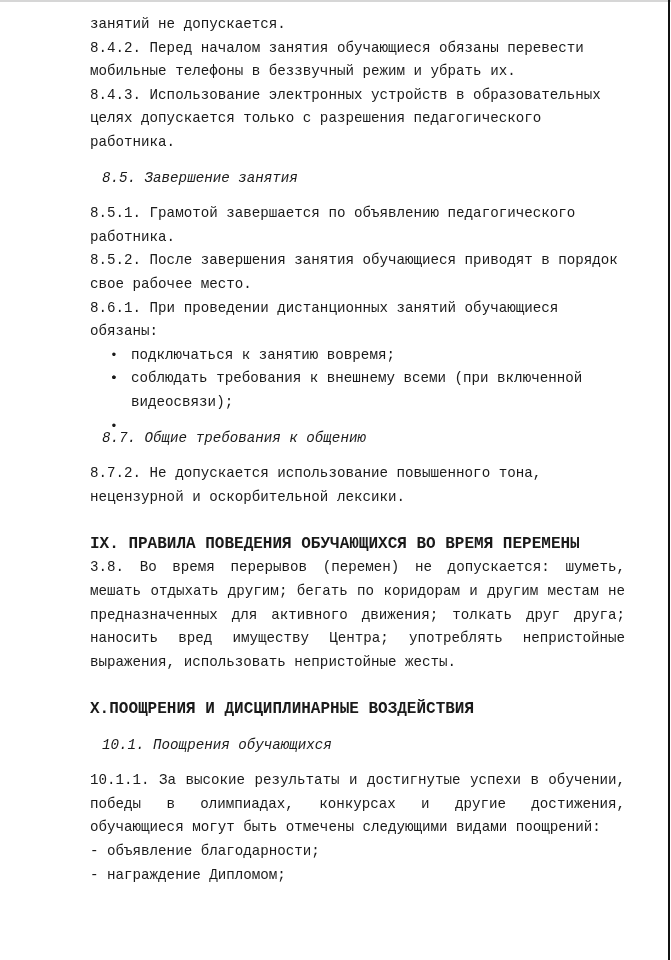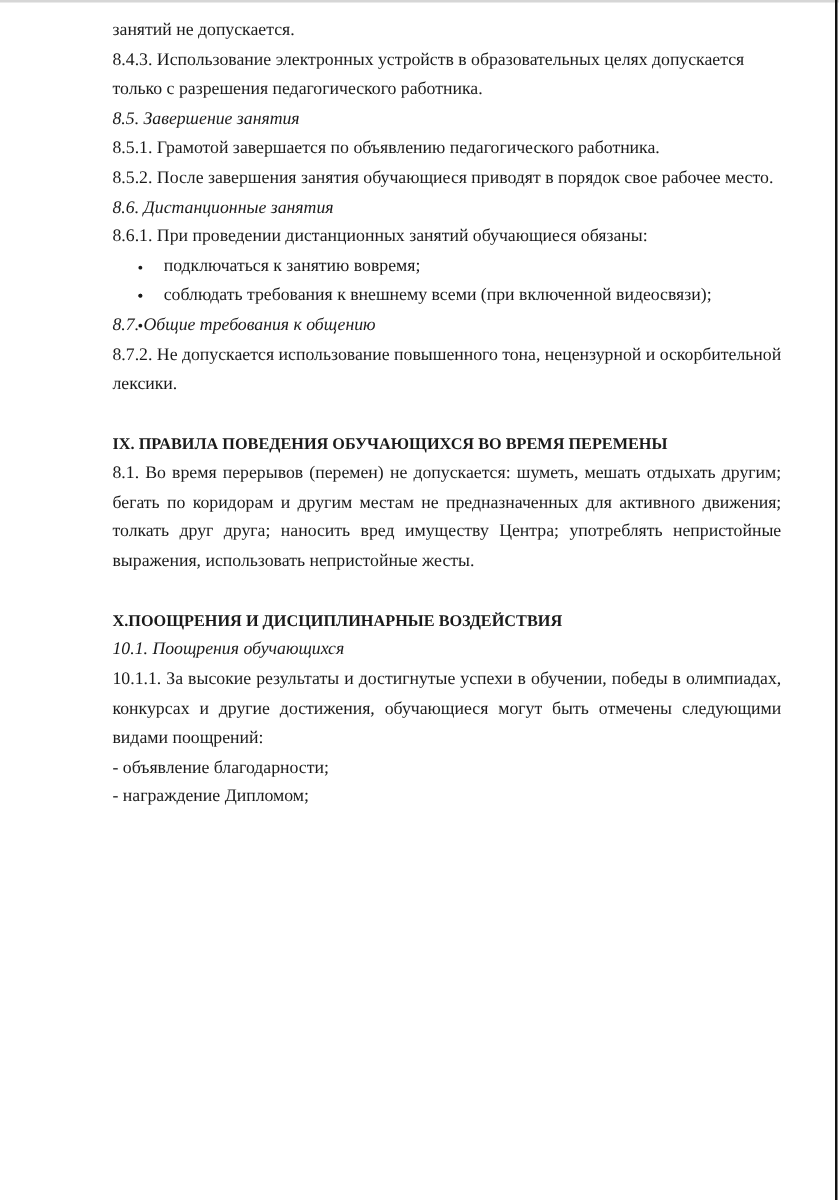--- a/index.html
+++ b/index.html
@@ -27,37 +27,38 @@
       width: 2px; height: 960px;
       background: #111111;
     }
     .page {
       position: absolute;
       left: 90px;
       top: 13px;
       width: 535px;
       font-size: 14.2px;
       line-height: 23.6px;
+      font-family: Liberation Mono, monospace;
     }
     .p {
       margin: 0;
       text-align: left;
     }
     .p.justify {
       text-align: justify;
       text-align-last: left;
     }
     .h-italic {
-      margin: 0;
+      margin: 12px;
       font-style: italic;
     }
     .section-title {
       margin: 0;
       font-weight: bold;
-      font-size: 13px;
+      font-size: 16px;
     }
     .gap-before-section {
       height: 23.6px;
     }
     ul.bullets {
       list-style: none;
       margin: 0;
       padding: 0;
     }
     ul.bullets li {
@@ -72,36 +73,36 @@
     }
   </style>
 </head>
 <body>
 
 <div class="top-rule"></div>
 <div class="right-edge"></div>
 
 <div class="page" id="page">
     <p class="p">занятий не допускается.</p>
+    <p class="p">8.4.2. Перед началом занятия обучающиеся обязаны перевести мобильные телефоны в беззвучный режим и убрать их.</p>
     <p class="p">8.4.3. Использование электронных устройств в образовательных целях допускается только с разрешения педагогического работника.</p>
     <p class="h-italic">8.5. Завершение занятия</p>
     <p class="p">8.5.1. Грамотой завершается по объявлению педагогического работника.</p>
     <p class="p">8.5.2. После завершения занятия обучающиеся приводят в порядок свое рабочее место.</p>
-    <p class="h-italic">8.6. Дистанционные занятия</p>
     <p class="p">8.6.1. При проведении дистанционных занятий обучающиеся обязаны:</p>
     <ul class="bullets">
       <li><span class="bullet">•</span><span>подключаться к занятию вовремя;</span></li>
       <li><span class="bullet">•</span></li>
       <li><span class="bullet">•</span><span>соблюдать требования к внешнему всеми (при включенной видеосвязи);</span></li>
       <li><span class="bullet">•</span></li>
     </ul>
     <p class="h-italic">8.7. Общие требования к общению</p>
     <p class="p">8.7.2. Не допускается использование повышенного тона, нецензурной и оскорбительной лексики.</p>
     <div class="gap-before-section"></div>
     <h2 class="section-title">IX. ПРАВИЛА ПОВЕДЕНИЯ ОБУЧАЮЩИХСЯ ВО ВРЕМЯ ПЕРЕМЕНЫ</h2>
-    <p class="p justify">8.1. Во время перерывов (перемен) не допускается: шуметь, мешать отдыхать другим; бегать по коридорам и другим местам не предназначенных для активного движения; толкать друг друга; наносить вред имуществу Центра; употреблять непристойные выражения, использовать непристойные жесты.</p>
+    <p class="p justify">3.8. Во время перерывов (перемен) не допускается: шуметь, мешать отдыхать другим; бегать по коридорам и другим местам не предназначенных для активного движения; толкать друг друга; наносить вред имуществу Центра; употреблять непристойные выражения, использовать непристойные жесты.</p>
     <div class="gap-before-section"></div>
     <h2 class="section-title">X.ПООЩРЕНИЯ И ДИСЦИПЛИНАРНЫЕ ВОЗДЕЙСТВИЯ</h2>
     <p class="h-italic">10.1. Поощрения обучающихся</p>
     <p class="p justify">10.1.1. За высокие результаты и достигнутые успехи в обучении, победы в олимпиадах, конкурсах и другие достижения, обучающиеся могут быть отмечены следующими видами поощрений:</p>
     <p class="p">- объявление благодарности;</p>
     <p class="p">- награждение Дипломом;</p>
   </div>
 
 </body></html>

